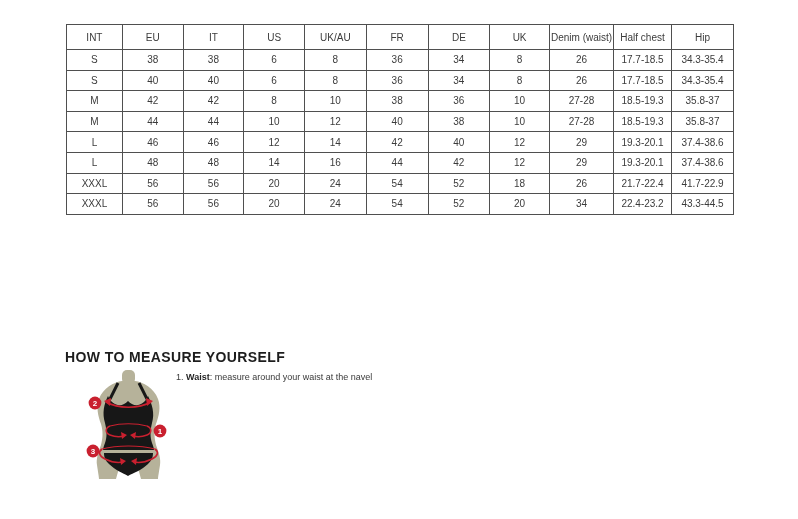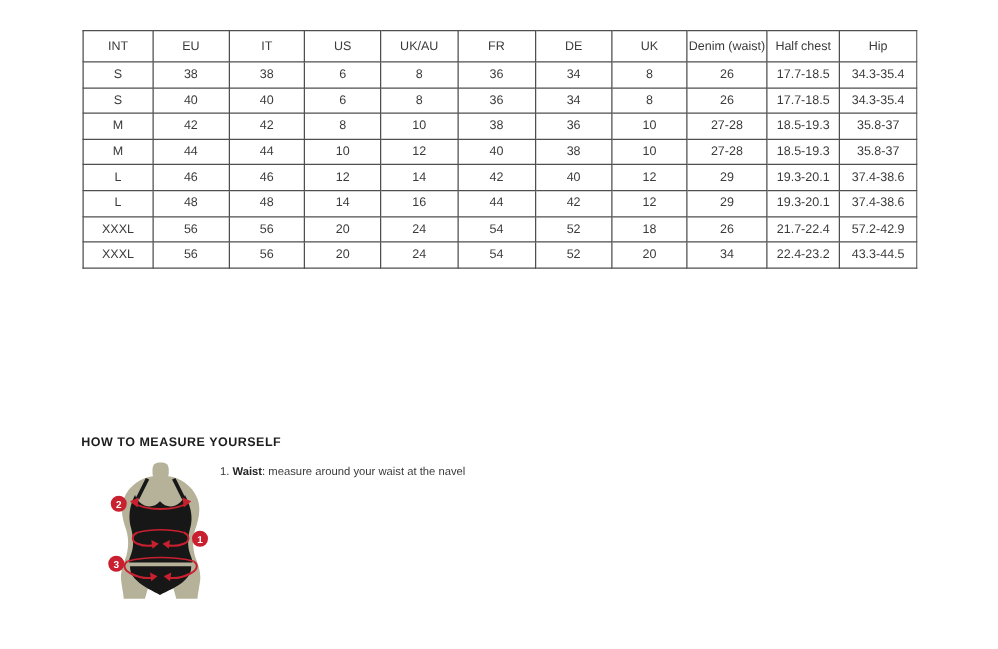--- a/index.html
+++ b/index.html
@@ -33,21 +33,21 @@
     overflow: hidden;
   }
   .size-table th { height: 25px; }
   .size-table td { height: 20.6px; }
 
   
   .measure-heading {
     position: absolute;
     left: 65px;
     top: 349px;
-    font-size: 10px;
+    font-size: 14px;
     font-weight: 700;
     letter-spacing: 0.4px;
     color: #1d1d1d;
   }
   .measure-figure {
     position: absolute;
     left: 80px;
     top: 369px;
     width: 96px;
     height: 112px;
@@ -191,21 +191,21 @@
           <td>XXXL</td>
           <td>56</td>
           <td>56</td>
           <td>20</td>
           <td>24</td>
           <td>54</td>
           <td>52</td>
           <td>18</td>
           <td>26</td>
           <td>21.7-22.4</td>
-          <td>57.2-42.9</td>
+          <td>41.7-22.9</td>
         </tr>
         <tr>
           <td>XXXL</td>
           <td>56</td>
           <td>56</td>
           <td>20</td>
           <td>24</td>
           <td>54</td>
           <td>52</td>
           <td>20</td>

